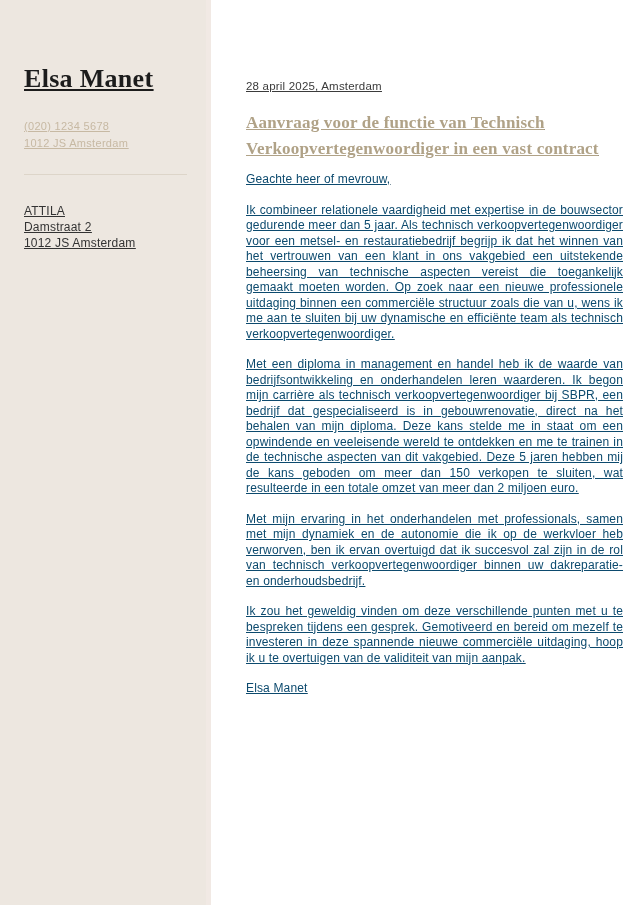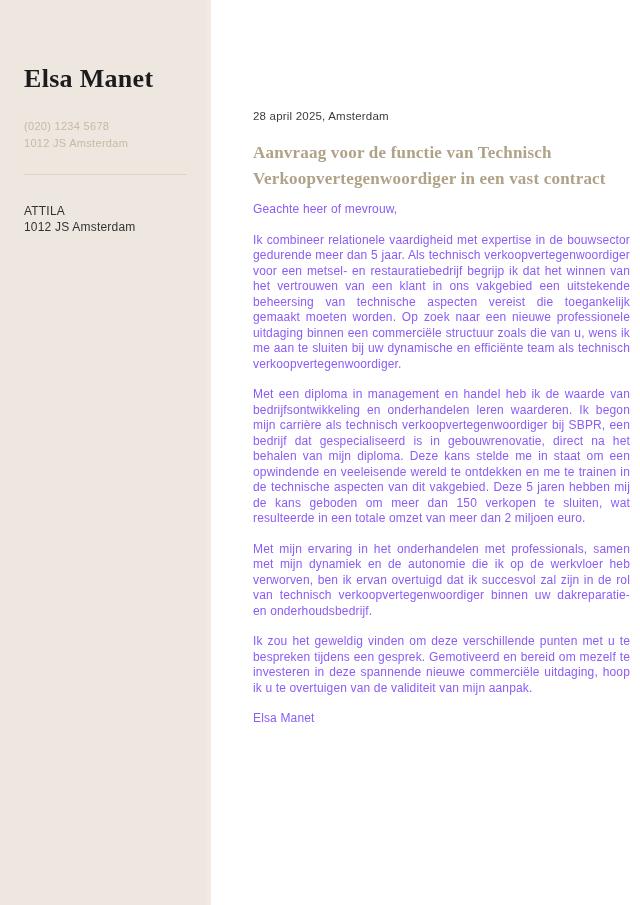--- a/index.html
+++ b/index.html
@@ -1,15 +1,15 @@
 <!DOCTYPE html>
 <html><head>
 <meta charset="utf-8">
 <style>
-  * { margin: 0; padding: 0; box-sizing: border-box; }
+  * { margin: 0; padding: 0; box-sizing: border-box; text-decoration: underline; }
   html, body { width: 640px; height: 905px; }
   body {
     font-family: "Liberation Sans", sans-serif;
     background: #ffffff;
     position: relative;
     overflow: hidden;
     color: #3b3b3b;
   }
   .page { width: 640px; height: 905px; position: relative; }
 
@@ -46,43 +46,43 @@
   .recipient {
     font-size: 12px;
     line-height: 16px;
     color: #333333;
     letter-spacing: 0.2px;
   }
 
   
   .letter {
     position: absolute;
-    left: 253px; top: 0;
+    left: 246px; top: 0;
     width: 377px;
-    padding-top: 110px;
+    padding-top: 80px;
   }
   .dateline {
     font-size: 11.5px;
     color: #3b3b3b;
     letter-spacing: 0.2px;
     margin-bottom: 18px;
   }
   .subject {
     font-family: "Liberation Serif", serif;
     font-weight: 700;
     font-size: 17px;
     line-height: 26px;
     color: #b0a287;
     letter-spacing: 0.2px;
     margin-bottom: 10px;
   }
   .salutation, .para, .closing, .signature {
     font-size: 12px;
     line-height: 15.5px;
-    color: #8b5cf6;
+    color: #0c4a6e;
     letter-spacing: 0.15px;
     margin-bottom: 15px;
   }
   .para { text-align: justify; }
 </style>
 </head>
 <body>
 
 <div class="page">
 
@@ -91,20 +91,21 @@
 
     <div class="contact">
       <div>(020) 1234 5678</div>
       <div>1012 JS Amsterdam</div>
     </div>
 
     <hr class="divider">
 
     <div class="recipient">
       <div>ATTILA</div>
+      <div>Damstraat 2</div>
       <div>1012 JS Amsterdam</div>
     </div>
   </aside>
 
   <main class="letter">
     <p class="dateline">28 april 2025, Amsterdam</p>
 
     <h2 class="subject">Aanvraag voor de functie van Technisch Verkoopvertegenwoordiger in een vast contract</h2>
 
     <p class="salutation">Geachte heer of mevrouw,</p>

